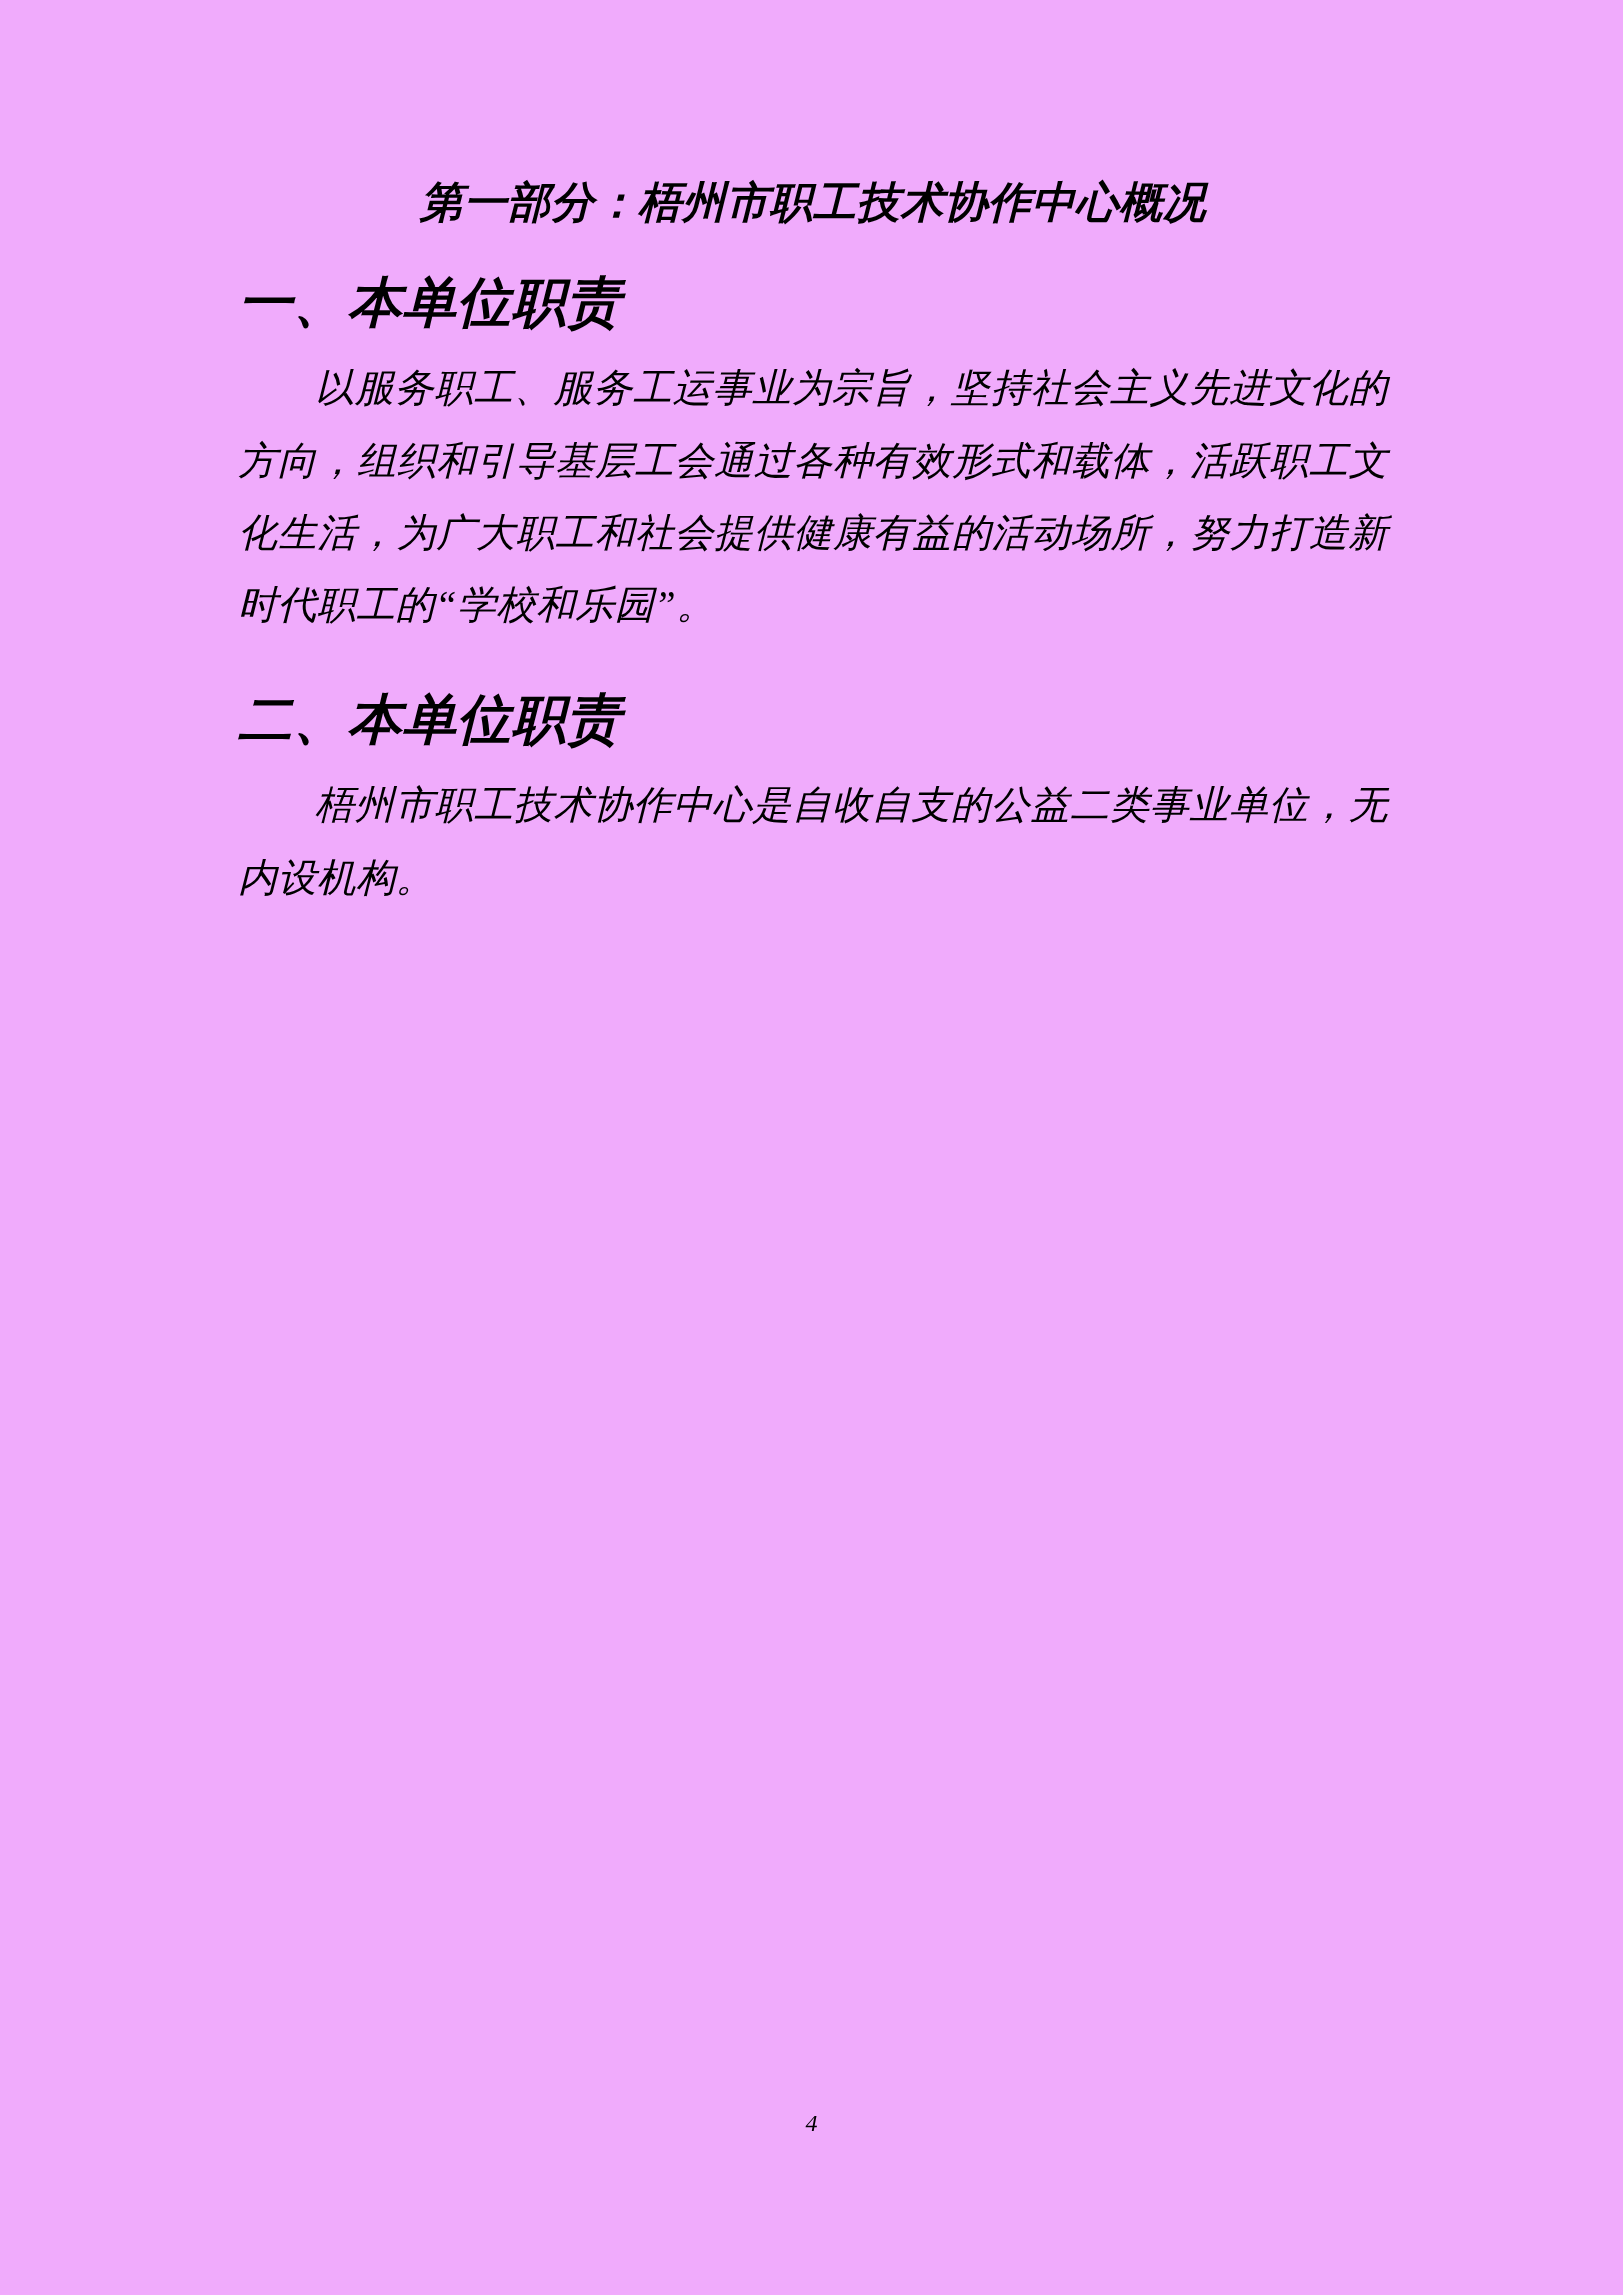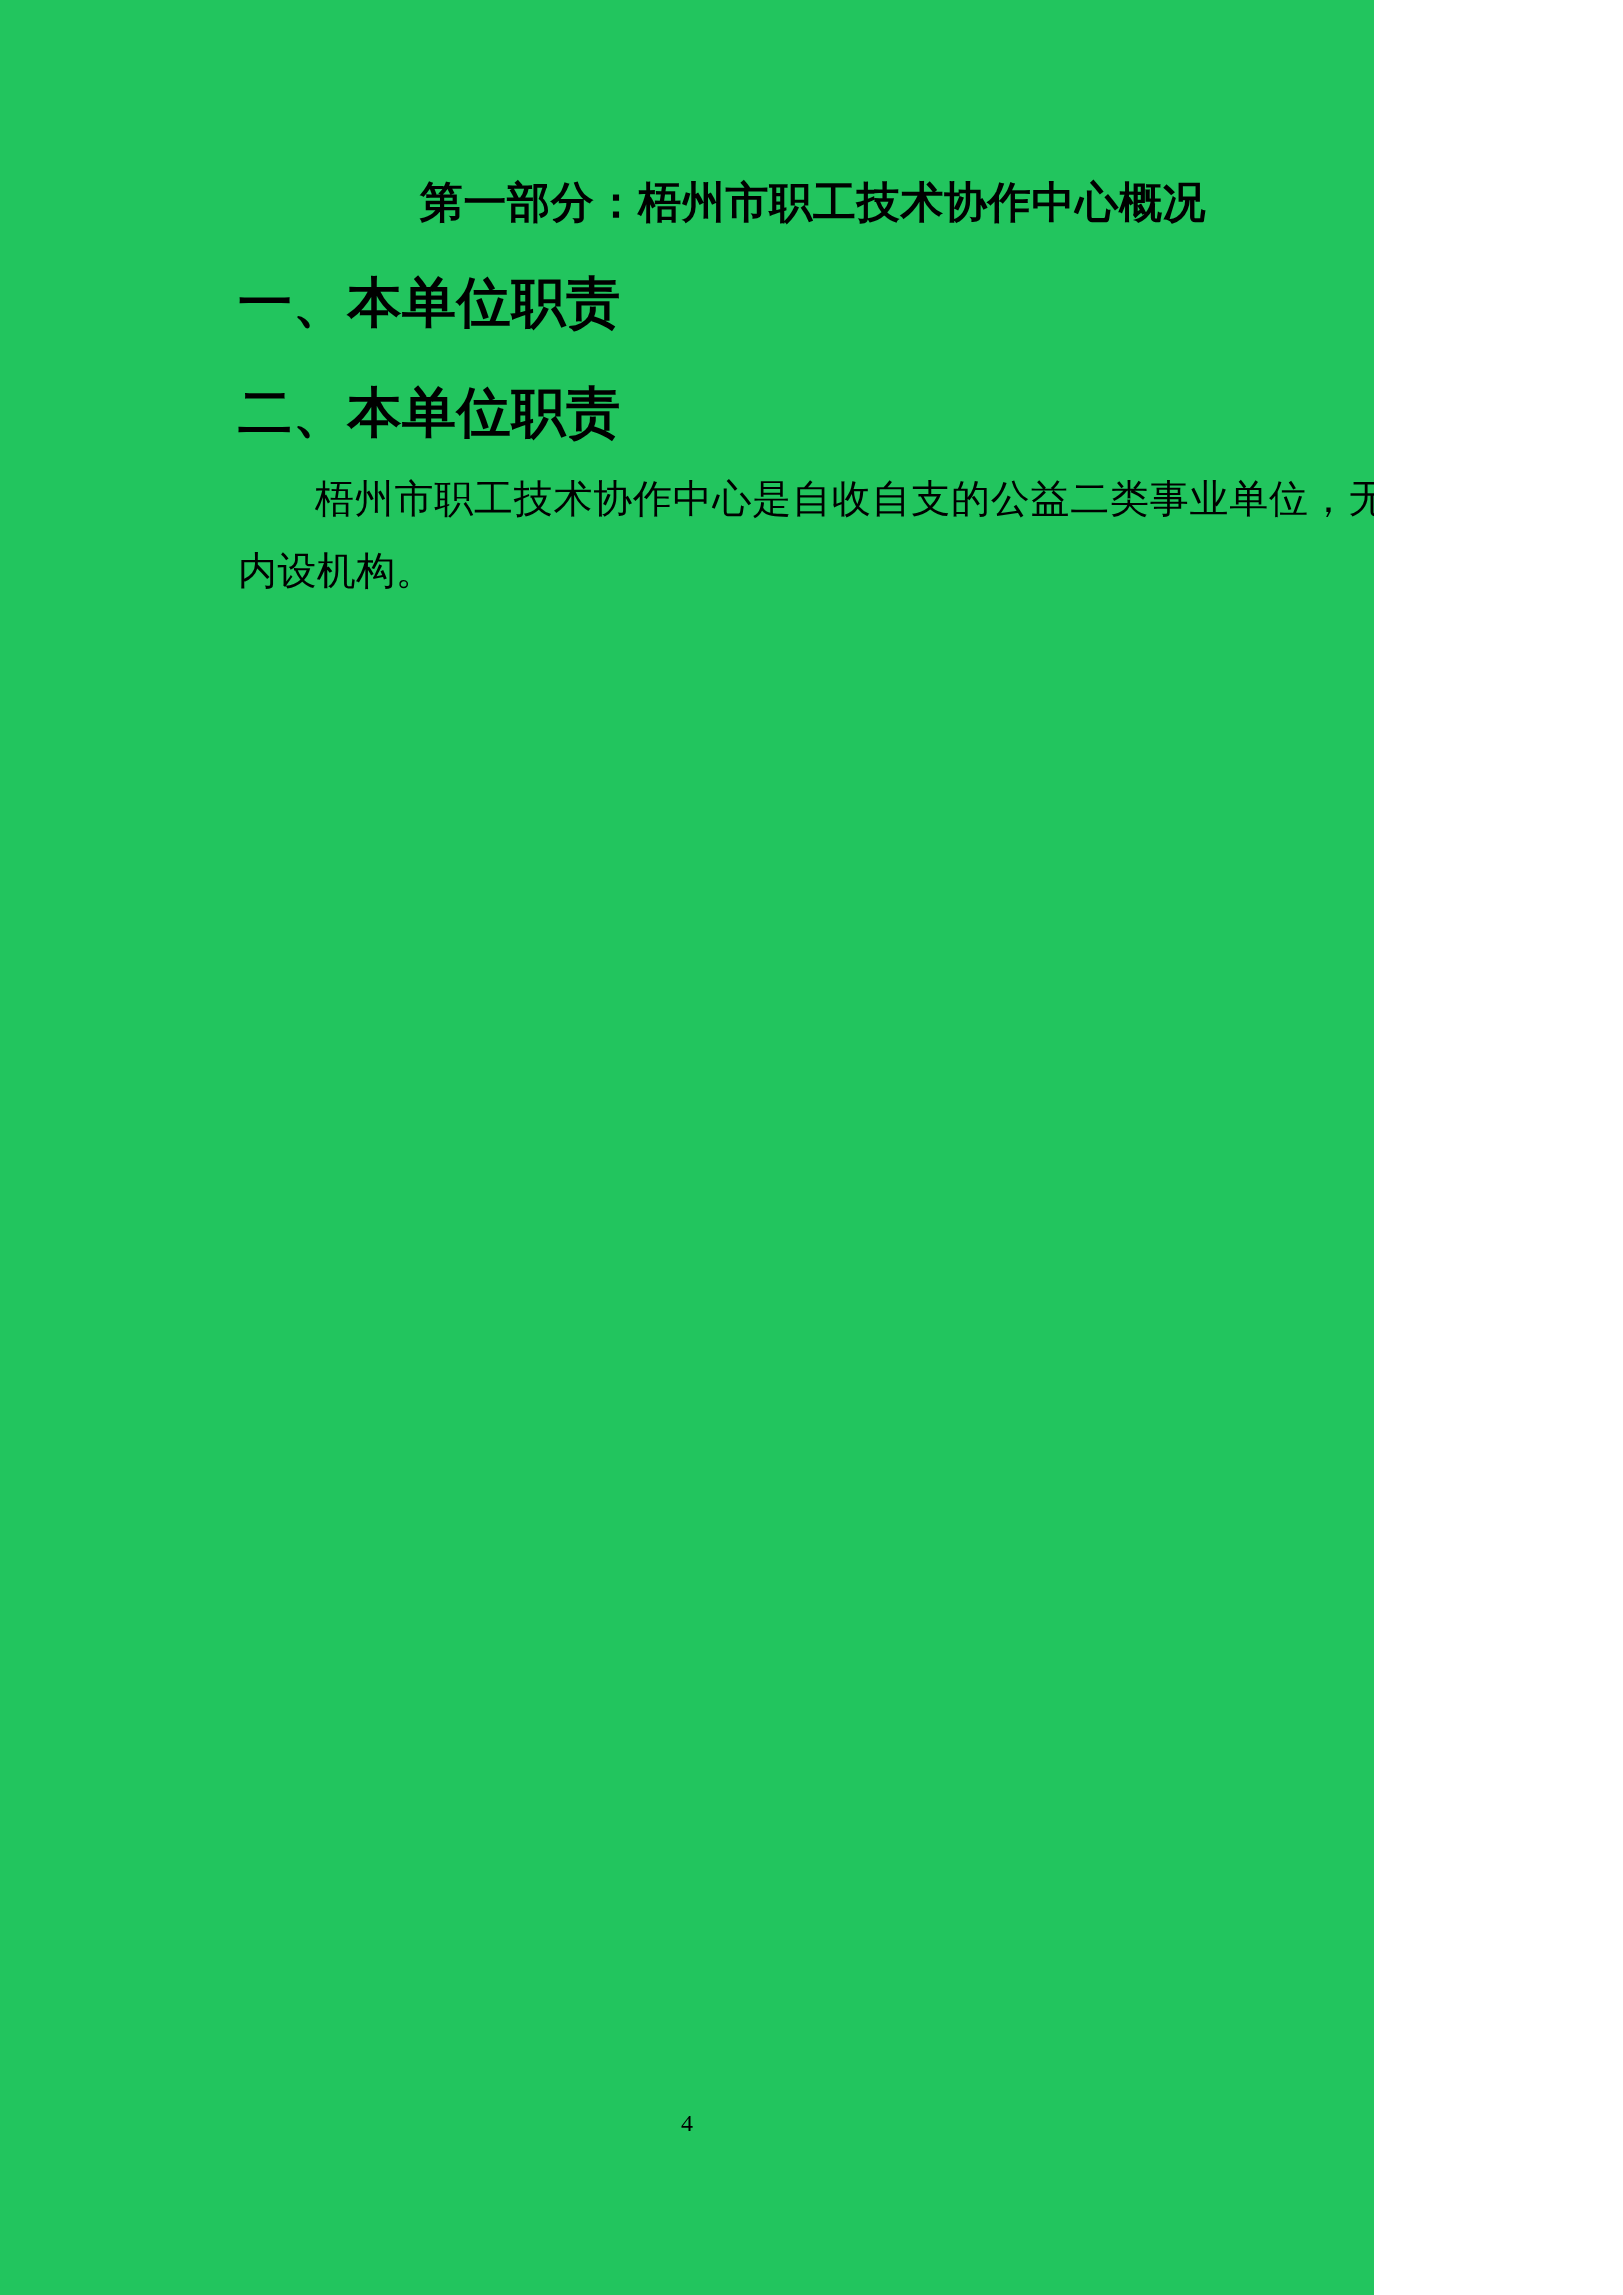--- a/index.html
+++ b/index.html
@@ -6,25 +6,26 @@
     margin: 0;
     padding: 0;
     background: #ffffff;
   }
   body {
     font-family: "Liberation Serif", "DejaVu Serif", serif;
     color: #000000;
   }
   .page {
     position: relative;
-    width: 1374px;
+    width: 1623px;
     height: 2295px;
-    background: #22c55e;
+    background: #f0abfc;
     box-sizing: border-box;
     overflow: hidden;
+    font-style: italic;
   }
   .content {
     position: absolute;
     left: 238px;
     top: 175px;
     width: 1150px;
   }
   .doc-title {
     text-align: center;
     font-family: "Liberation Sans", "DejaVu Sans", sans-serif;
@@ -68,20 +69,21 @@
 <body>
 
 <div class="page">
 
   <div class="content">
 
     <h1 class="doc-title">第一部分：梧州市职工技术协作中心概况</h1>
 
     <h2 class="section-heading">一、本单位职责</h2>
 
+    <p class="body-para">以服务职工、服务工运事业为宗旨，坚持社会主义先进文化的方向，组织和引导基层工会通过各种有效形式和载体，活跃职工文化生活，为广大职工和社会提供健康有益的活动场所，努力打造新时代职工的“学校和乐园”。</p>
 
     <div class="spacer-sm"></div>
 
     <h2 class="section-heading">二、本单位职责</h2>
 
     <p class="body-para">梧州市职工技术协作中心是自收自支的公益二类事业单位，无内设机构。</p>
 
   </div>
 
   <div class="page-number">4</div>

